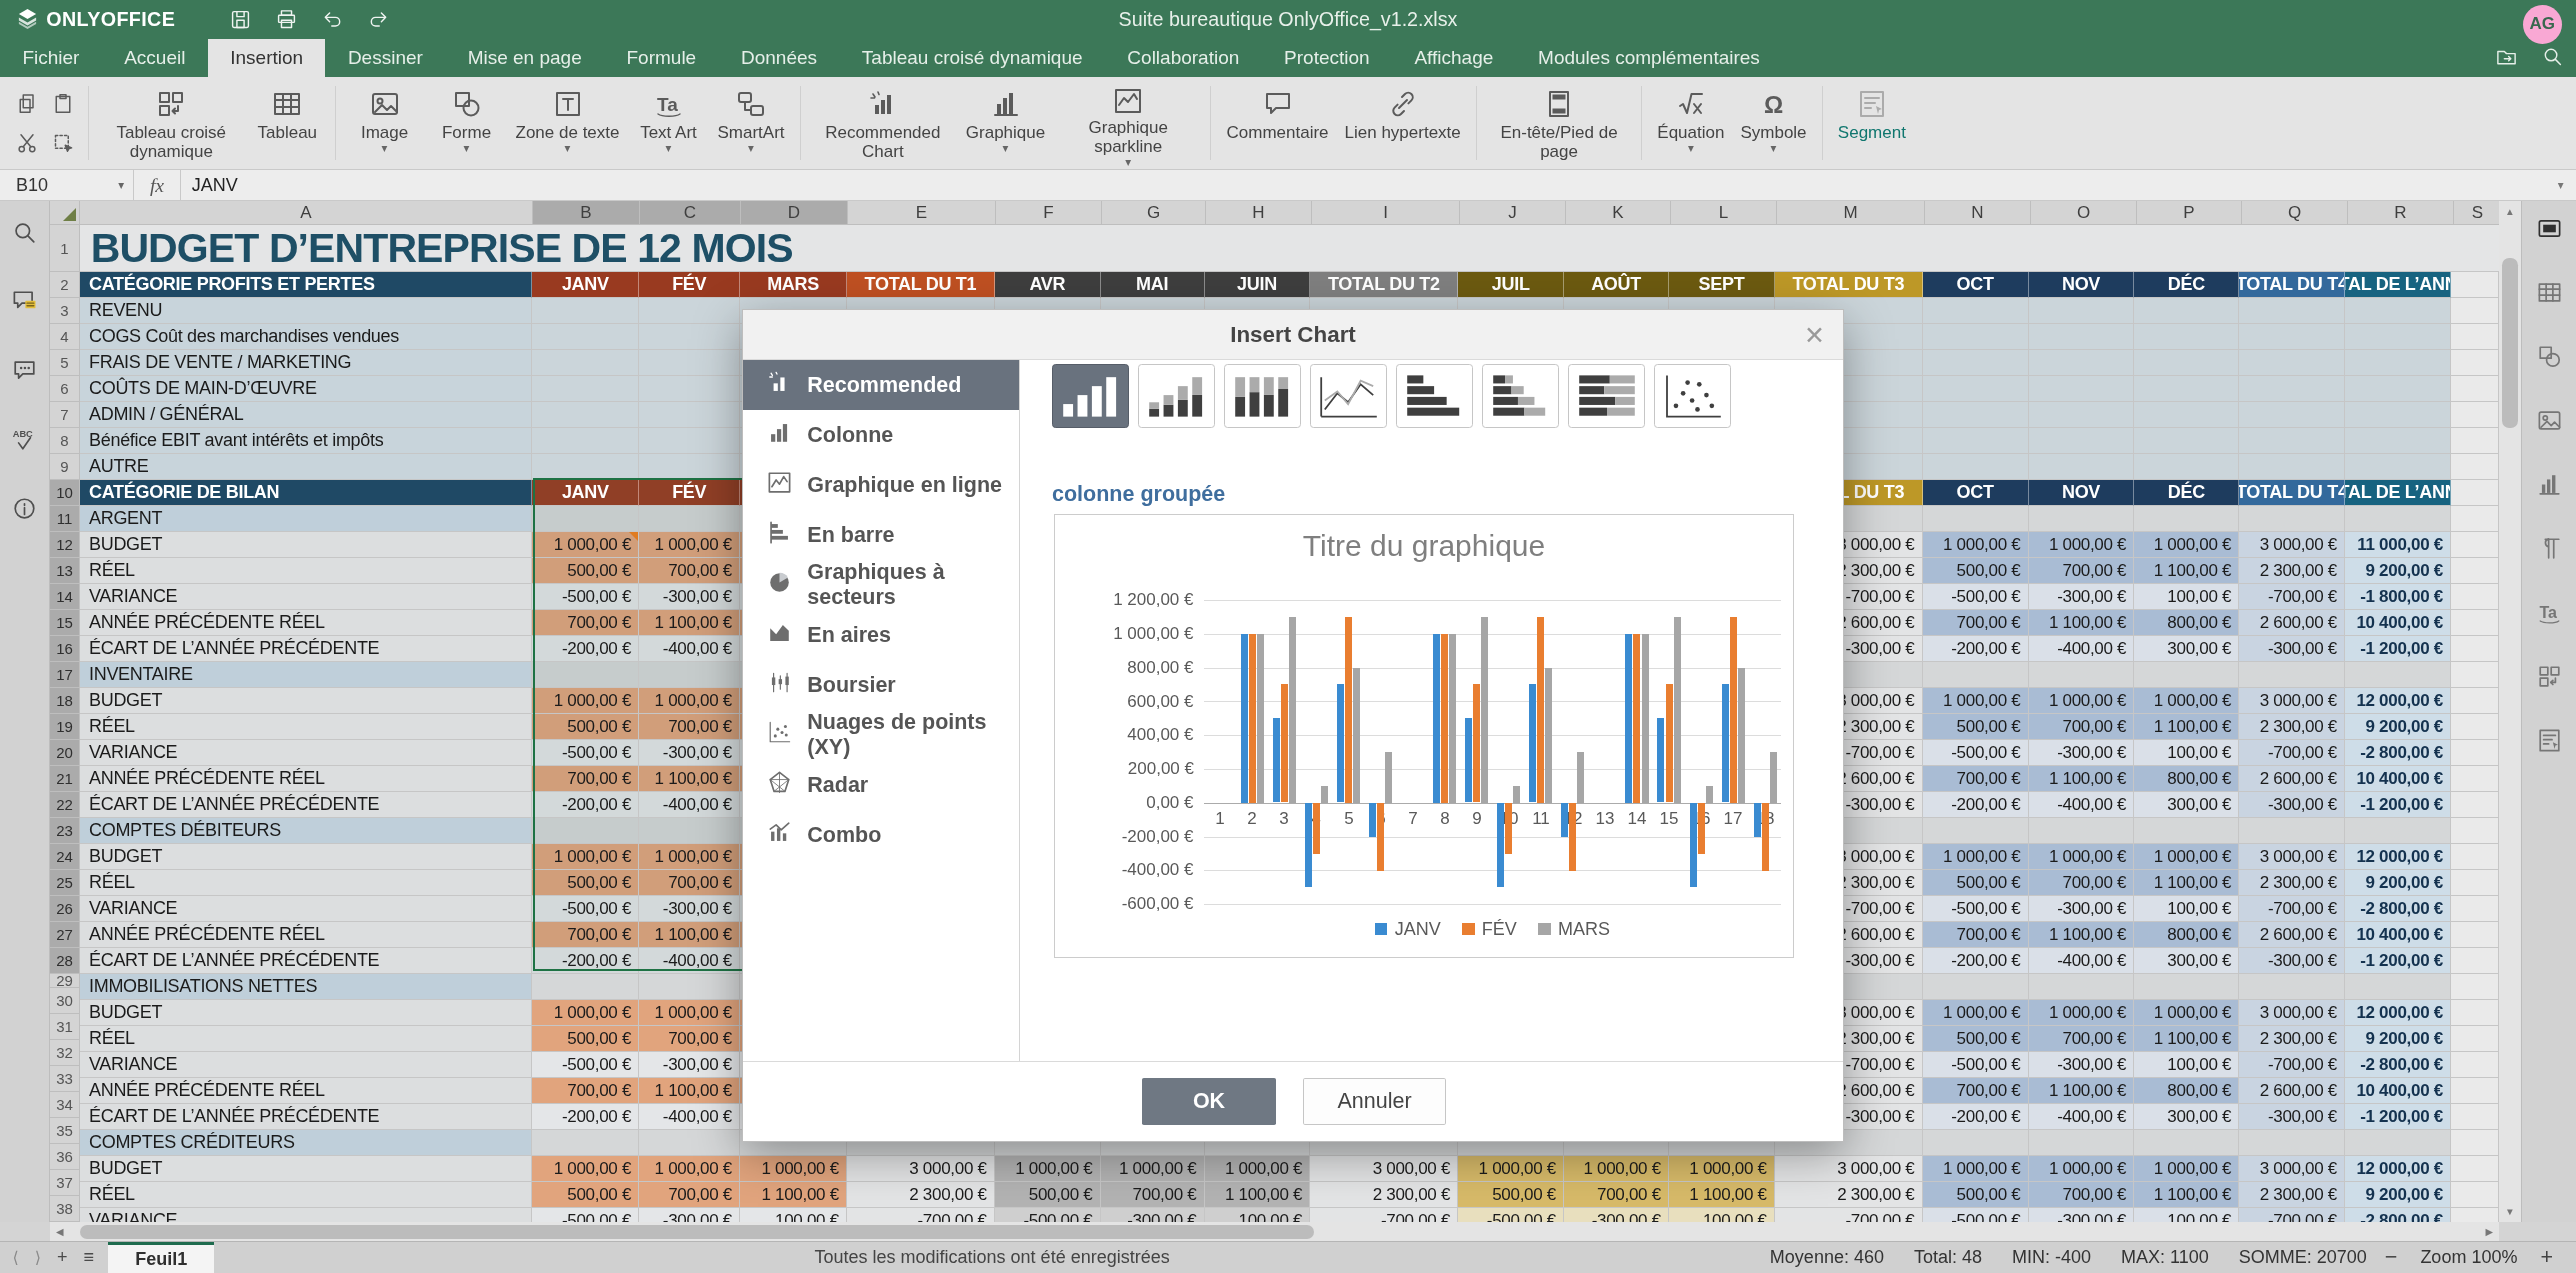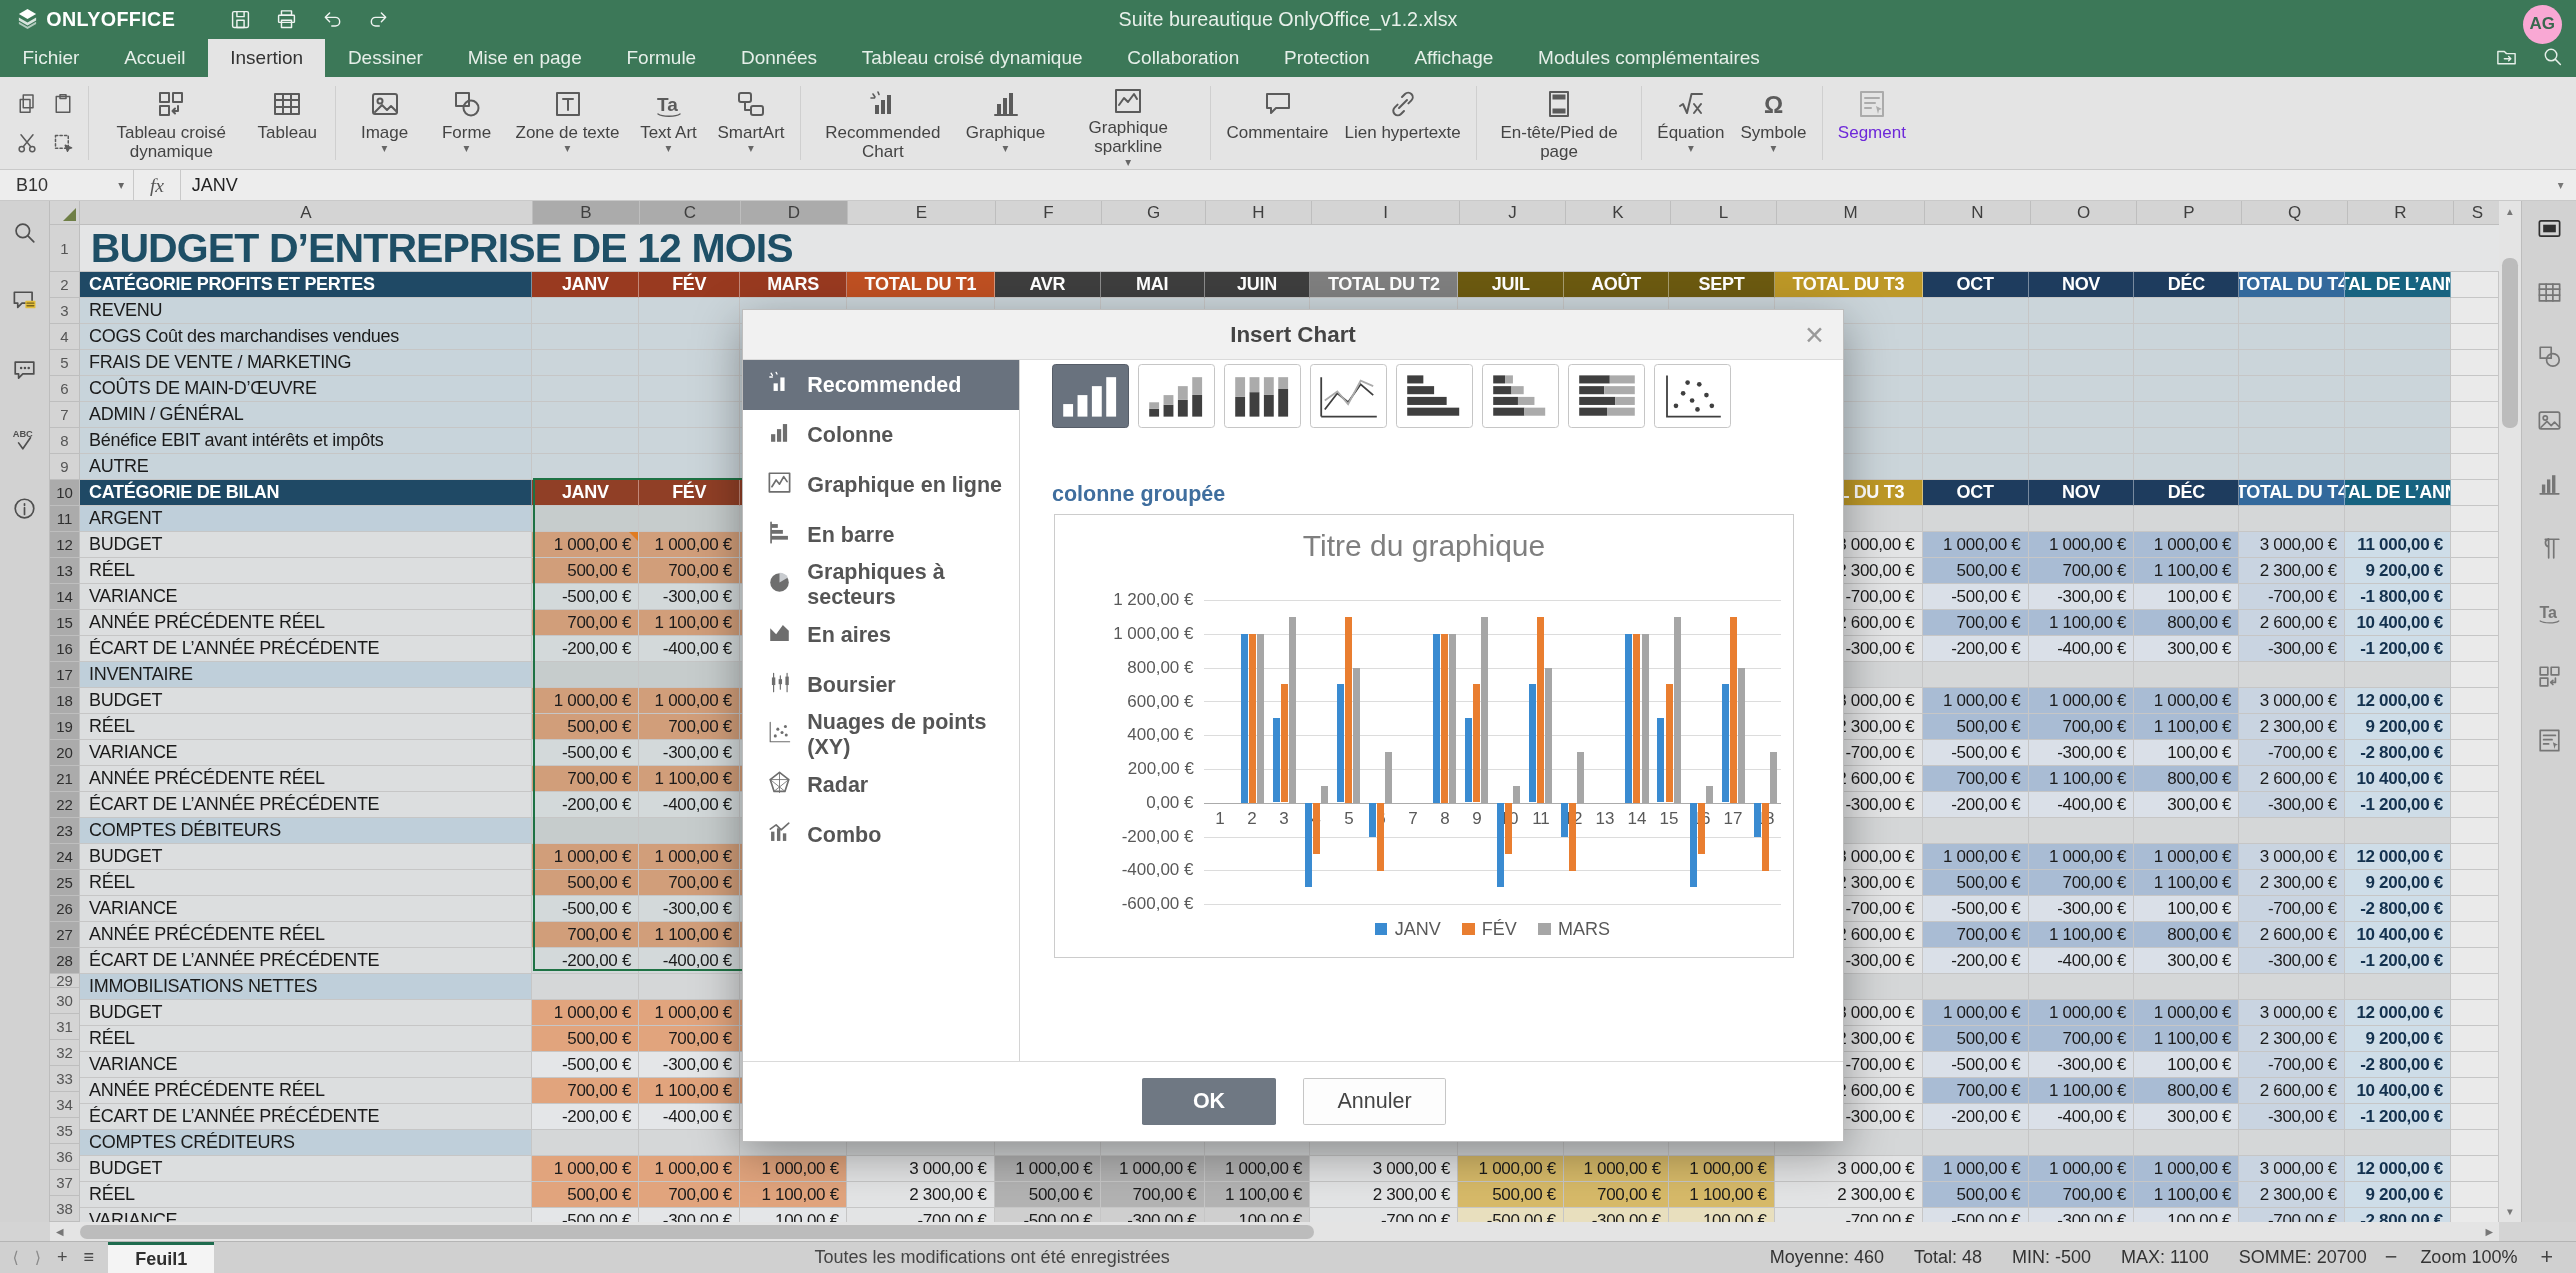--- a/index.html
+++ b/index.html
@@ -23,21 +23,21 @@
 
   
   .toolbar{position:absolute;left:0;top:77px;width:100%;height:93px;background:#E4E4E4;border-bottom:0.9px solid #C9C9C9;
     display:flex;align-items:stretch;padding-left:9px;box-sizing:border-box;}
   .tb-sep{width:0.9px;background:#CFCFCF;margin:9px 7.2px;}
   .clip-grid{display:grid;grid-template-columns:36px 36px;grid-template-rows:39px 39px;align-content:center;}
   .clip-btn{display:flex;align-items:center;justify-content:center;}
   .tb-btn{display:flex;flex-direction:column;align-items:center;justify-content:flex-start;padding:7.2px 8px 1.8px;min-width:66px;}
   .tb-btn .ticon{height:39px;display:flex;align-items:center;}
   .tb-btn .lbl{font-size:17px;color:#444;text-align:center;line-height:1.12;max-width:134px;}
-  .tb-btn.disabled .lbl{color:#6d28d9;}
+  .tb-btn.disabled .lbl{color:#0f766e;}
   .caret{font-size:11.6px;color:#666;line-height:1;}
 
   
   .fbar{position:absolute;left:0;top:170px;width:100%;height:31px;background:#EDEDED;border-bottom:0.9px solid #C9C9C9;
     display:flex;align-items:center;box-sizing:border-box;}
   .namebox{width:134px;height:100%;display:flex;align-items:center;justify-content:space-between;padding:0 9px 0 16px;
     border-right:0.9px solid #C9C9C9;font-size:18px;color:#333;box-sizing:border-box;}
   .fx{width:47px;display:flex;align-items:center;justify-content:center;font-family:"Liberation Serif",serif;
     font-style:italic;font-size:19.7px;color:#555;border-right:0.9px solid #C9C9C9;height:100%;box-sizing:border-box;}
   .fvalue{flex:1;font-size:18px;color:#222;padding-left:10.7px;}
@@ -1344,21 +1344,21 @@
       <span>⟨</span>
       <span>⟩</span>
       <span class="sbtn">+</span>
       <span class="sbtn">≡</span>
     </div>
     <div class="sheettab">Feuil1</div>
     <div class="savedmsg">Toutes les modifications ont été enregistrées</div>
     <div class="stats" id="stats">
         <span>Moyenne: 460</span>
         <span>Total: 48</span>
-        <span>MIN: -500</span>
+        <span>MIN: -400</span>
         <span>MAX: 1100</span>
         <span>SOMME: 20700</span>
       </div>
     <div class="zoomctl">
       <span class="zbtn">−</span>
       <span>Zoom 100%</span>
       <span class="zbtn">+</span>
     </div>
   </div>
 

